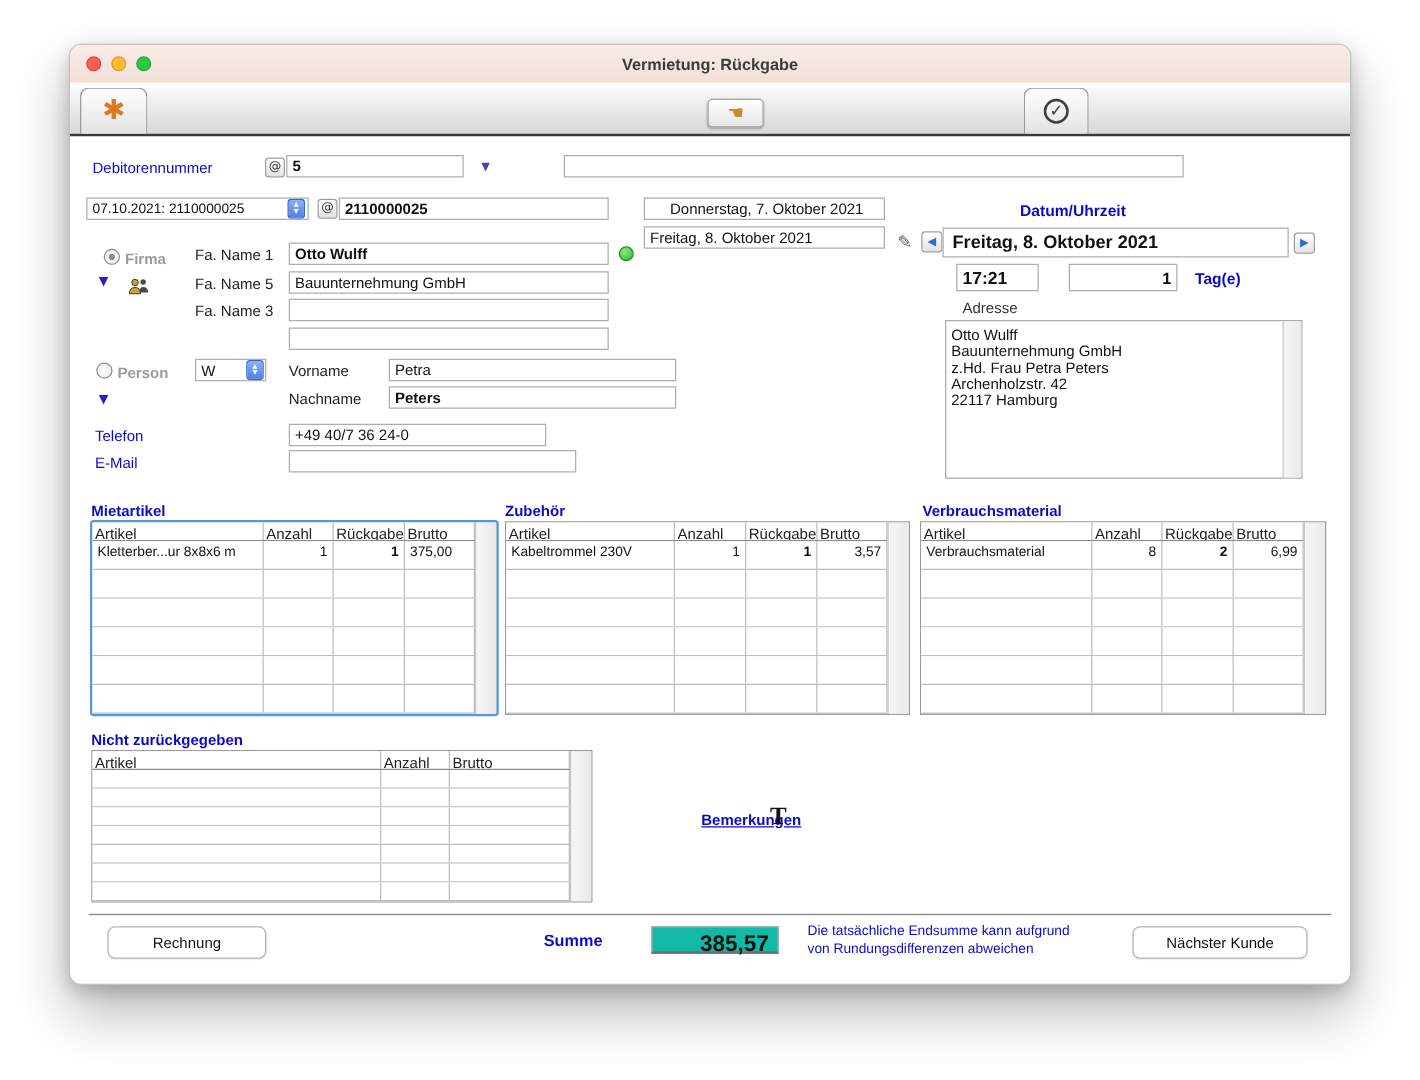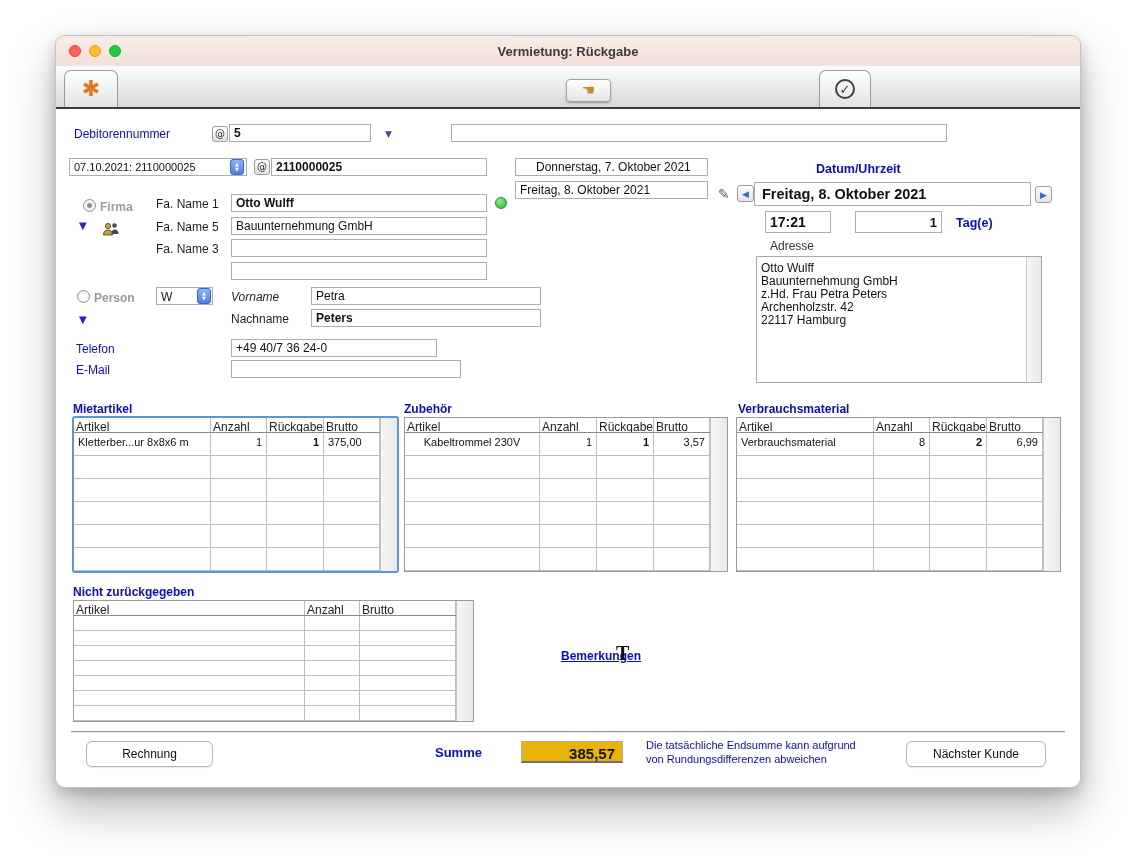--- a/index.html
+++ b/index.html
@@ -128,22 +128,22 @@
 
   
   .sep{position:absolute;left:15px;right:15px;top:695px;border-top:1px solid #8f8f8f;box-shadow:0 1px 0 #e9e9e9;}
   .btn{
     position:absolute;height:24px;border:1px solid #b5b5b5;border-radius:6px;background:#fff;
     display:flex;align-items:center;justify-content:center;
     font-size:12px;color:#111;box-shadow:0 1px 1px rgba(0,0,0,.08);
   }
   .sum-val{
     position:absolute;left:465px;top:705px;width:102px;height:22px;
-    border:1px solid #b0b0b0;border-bottom:2px solid #707070;background:#eab308;box-sizing:border-box;
-    font-size:15px;font-weight:bold;color:#111;text-align:right;padding:3px 7px 0 0;
+    border:1px solid #b0b0b0;border-bottom:2px solid #707070;background:#14b8a6;box-sizing:border-box;
+    font-size:18px;font-weight:bold;color:#111;text-align:right;padding:3px 7px 0 0;
   }
   .note{position:absolute;font-size:11px;color:#0b0bc6;line-height:14px;white-space:nowrap;}
   .bem-link{position:absolute;font-size:12px;font-weight:bold;color:#0b0bc6;text-decoration:underline;}
   .ttool{position:absolute;font-family:"Liberation Serif",serif;font-size:20px;font-weight:bold;color:#111;}
   .tbl-title{position:absolute;font-size:12px;font-weight:bold;color:#0b0bc6;white-space:nowrap;}
 </style>
 </head>
 <body>
 
 <div class="window">
@@ -241,21 +241,21 @@
   <div class="radio" style="left:21px;top:254px;"></div>
   <div class="lbl gray-label" style="left:38px;top:255px;">Person</div>
   <div class="combo" style="left:100px;top:251px;width:57px;font-size:12px;">
     <span>W</span>
     <span class="stepper" style="right:1px;top:0px;position:absolute;">
       <span class="glyph">▲</span>
         <span class="glyph">▼</span>
     </span>
   </div>
 
-  <div class="lbl" style="left:175px;top:254px;font-style:italic;">Vorname</div>
+  <div class="lbl" style="left:175px;top:254px;">Vorname</div>
   <input class="fld" style="left: 255px; top: 251px; width: 230px;" readonly="" value="Petra">
   <div class="lbl" style="left:175px;top:276px;">Nachname</div>
   <input class="fld b" style="left: 255px; top: 273px; width: 230px;" readonly="" value="Peters">
   <span class="disc glyph" style="left:23px;top:278px;">▼</span>
 
   <div class="lbl-blue" style="left:20px;top:306px;">Telefon</div>
   <input class="fld" style="left: 175px; top: 303px; width: 206px;" readonly="" value="+49 40/7 36 24-0">
   <div class="lbl-blue" style="left:20px;top:327px;">E-Mail</div>
   <input class="fld" style="left: 175px; top: 324px; width: 230px;" readonly="" value="">
 
@@ -313,21 +313,21 @@
 
   <div class="ftable" style="left:348px;top:381px;">
     <div class="tbody">
         <div class="trow thead">
           <div class="tcell th" style="width:135px">Artikel</div>
           <div class="tcell th" style="width:57px">Anzahl</div>
           <div class="tcell th" style="width:57px">Rückgabe</div>
           <div class="tcell th" style="width:56px">Brutto</div>
         </div>
         <div class="trow" style="height:23px">
-          <div class="tcell" style="width:135px;text-align:center;">Kabeltrommel 230V</div>
+          <div class="tcell" style="width:135px;text-align:left;">Kabeltrommel 230V</div>
           <div class="tcell" style="width:57px;text-align:right;">1</div>
           <div class="tcell" style="width:57px;text-align:right;font-weight:bold;">1</div>
           <div class="tcell" style="width:56px;text-align:right;">3,57</div>
         </div>
         <div class="trow" style="height:23px">
           <div class="tcell" style="width:135px;text-align:left;"></div>
           <div class="tcell" style="width:57px;text-align:right;"></div>
           <div class="tcell" style="width:57px;text-align:right;"></div>
           <div class="tcell" style="width:56px;text-align:right;"></div>
         </div>

